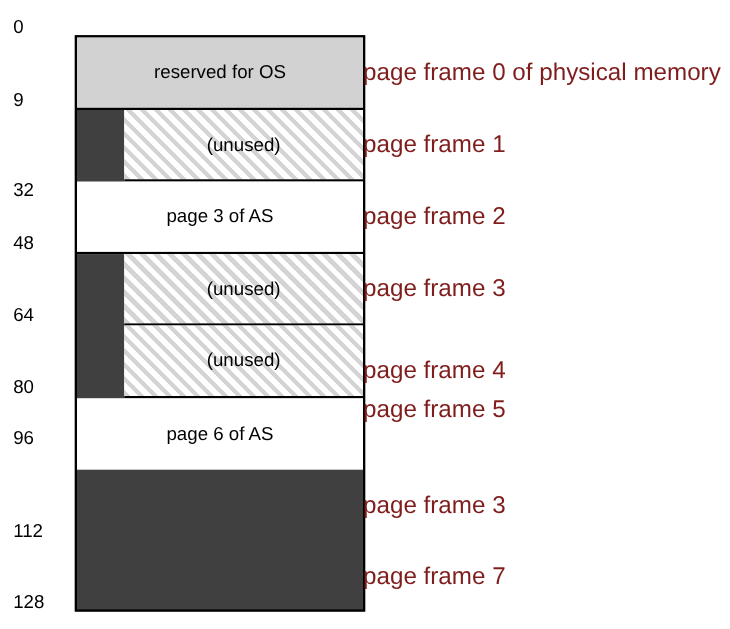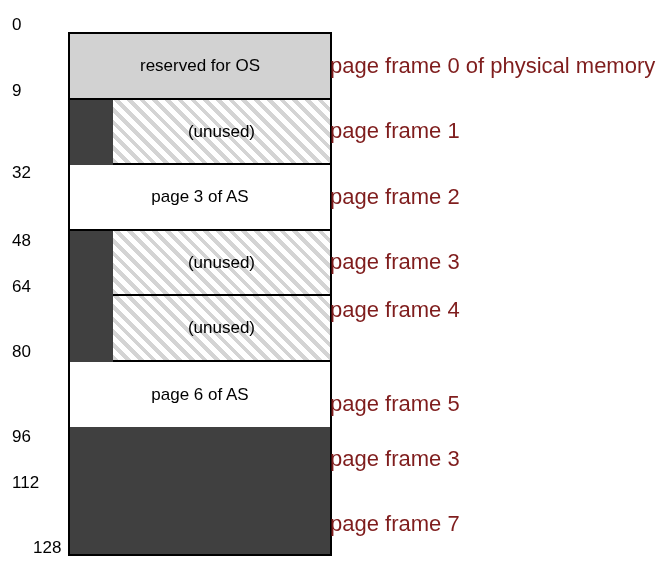--- a/index.html
+++ b/index.html
@@ -88,26 +88,26 @@
 </style>
 </head>
 <body>
 
 <div id="diagram-root">
 
   <div id="tick-column">
       <div class="tick-label" style="top: 16px;">0</div>
       <div class="tick-label" style="top: 82px;">9</div>
       <div class="tick-label" style="top: 164px;">32</div>
-      <div class="tick-label" style="top: 212px; margin-top: 20px;">48</div>
+      <div class="tick-label" style="top: 212px;">48</div>
       <div class="tick-label" style="top: 278px;">64</div>
       <div class="tick-label" style="top: 343px;">80</div>
-      <div class="tick-label" style="top: 428px;">96</div>
+      <div class="tick-label" style="top: 390px;">96</div>
       <div class="tick-label" style="top: 474px; text-align: center;">112</div>
-      <div class="tick-label" style="top: 539px; margin-left: 21px;">128</div>
+      <div class="tick-label" style="top: 539px;">128</div>
     </div>
 
   <div id="memory-column">
       <div class="frame-row fill-solid">
         <span class="frame-text">reserved for OS</span>
       </div>
       <div class="frame-row fill-hatch">
         <span class="frame-text">(unused)</span>
       </div>
       <div class="frame-row">
@@ -122,19 +122,19 @@
       <div class="frame-row">
         <span class="frame-text">page 6 of AS</span>
       </div>
     </div>
 
   <div id="annotation-column">
       <div class="frame-annotation" style="top: 56.75px;">page frame 0 of physical memory</div>
       <div class="frame-annotation" style="top: 122.25px;">page frame 1</div>
       <div class="frame-annotation" style="top: 187.75px;">page frame 2</div>
       <div class="frame-annotation" style="top: 253.25px;">page frame 3</div>
-      <div class="frame-annotation" style="top: 301px;">page frame 4</div>
-      <div class="frame-annotation" style="top: 395px;">page frame 5</div>
+      <div class="frame-annotation" style="top: 328px;">page frame 4</div>
+      <div class="frame-annotation" style="top: 363px;">page frame 5</div>
       <div class="frame-annotation" style="top: 449.75px;">page frame 3</div>
       <div class="frame-annotation" style="top: 515.25px;">page frame 7</div>
     </div>
 
 </div>
 
 </body></html>

